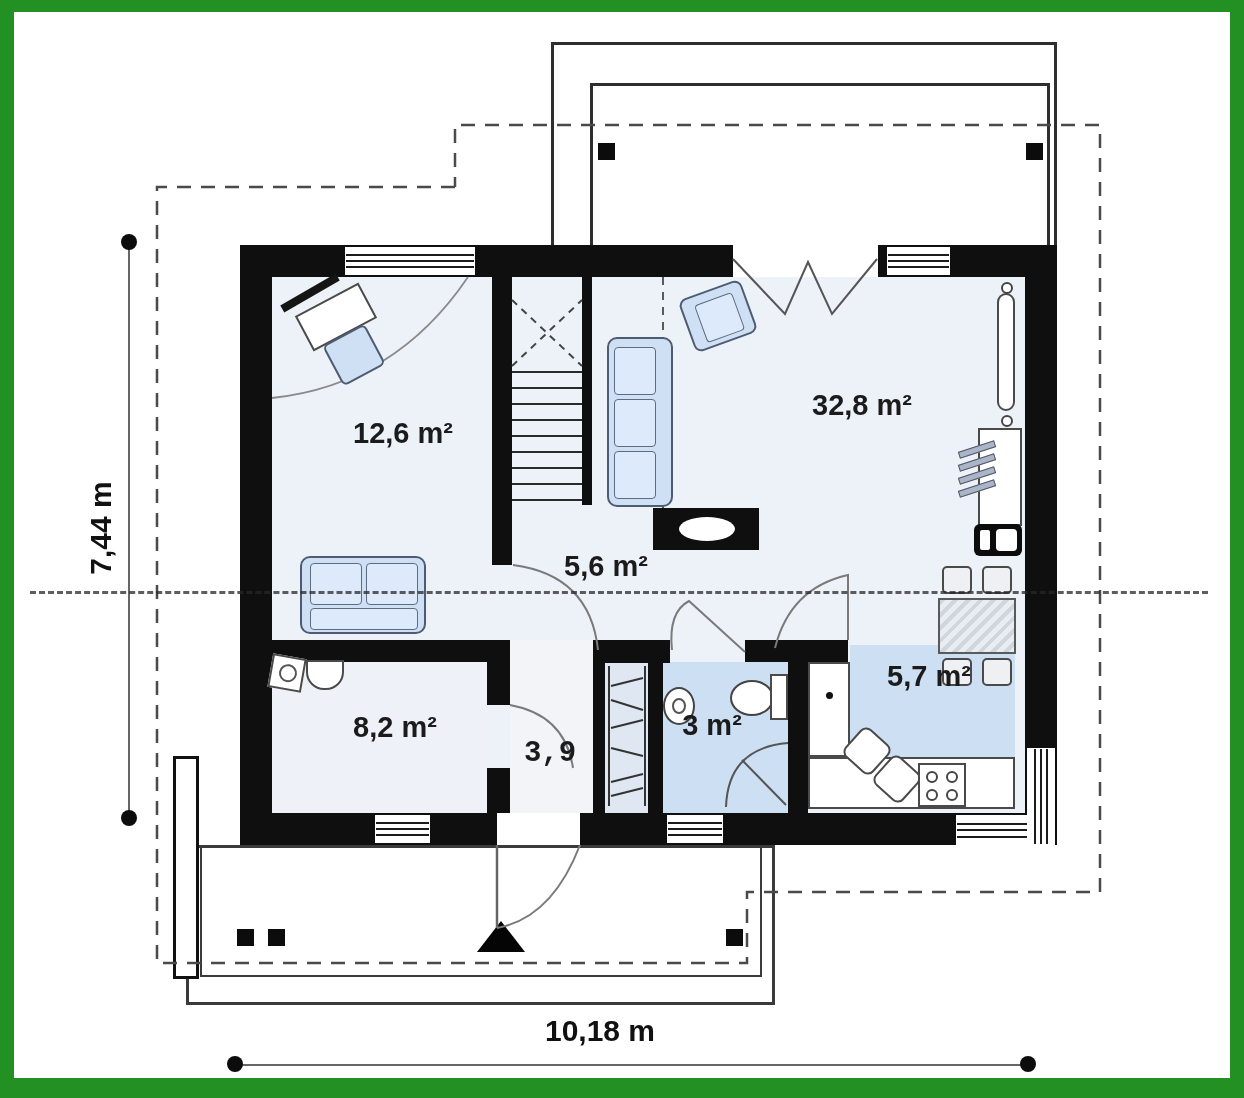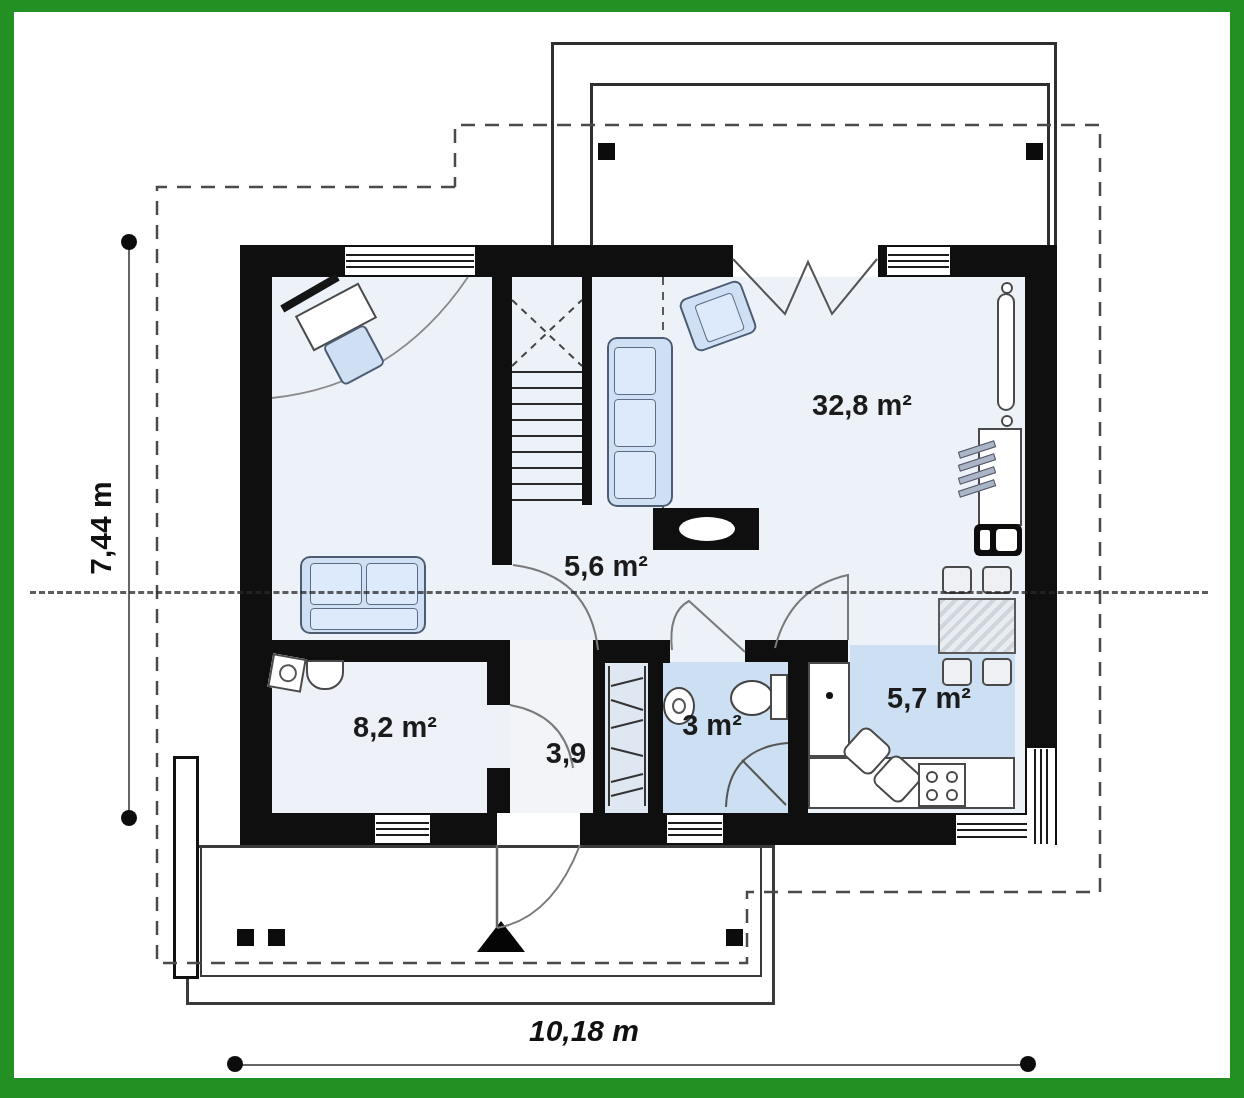--- a/index.html
+++ b/index.html
@@ -168,28 +168,29 @@
   <div class="abs" style="left:477px;top:921px;width:0;height:0;border-left:24px solid transparent;border-right:24px solid transparent;border-bottom:31px solid #050505;z-index:11;"></div>
 
   <div class="abs" style="left:128px;top:242px;width:2px;height:576px;background:#666;z-index:20;"></div>
   <div class="dot" style="left:121px;top:234px;width:16px;height:16px;z-index:20;"></div>
   <div class="dot" style="left:121px;top:810px;width:16px;height:16px;z-index:20;"></div>
   <div class="dimlbl" style="left:14px;top:508px;width:180px;height:40px;transform:rotate(-90deg);">7,44 m</div>
 
   <div class="abs" style="left:235px;top:1064px;width:793px;height:2px;background:#666;z-index:20;"></div>
   <div class="dot" style="left:227px;top:1056px;width:16px;height:16px;z-index:20;"></div>
   <div class="dot" style="left:1020px;top:1056px;width:16px;height:16px;z-index:20;"></div>
-  <div class="dimlbl" style="left:484px;top:1014px;width:200px;height:40px;font-style:italic;">10,18 m</div>
-
+  <div class="dimlbl" style="left:500px;top:1014px;width:200px;height:40px;">10,18 m</div>
+
+  <div class="lbl" style="left:313px;top:417px;width:180px;">12,6 m²</div>
   <div class="lbl" style="left:772px;top:389px;width:180px;">32,8 m²</div>
   <div class="lbl" style="left:516px;top:550px;width:180px;">5,6 m²</div>
   <div class="lbl" style="left:305px;top:711px;width:180px;">8,2 m²</div>
-  <div class="lbl" style="left:476px;top:737px;width:180px;">3,9</div>
+  <div class="lbl" style="left:460px;top:737px;width:180px;font-family:Liberation Mono, monospace;">3,9</div>
   <div class="lbl" style="left:622px;top:709px;width:180px;">3 m²</div>
-  <div class="lbl" style="left:839px;top:682px;width:180px;">5,7 m²</div>
+  <div class="lbl" style="left:839px;top:660px;width:180px;">5,7 m²</div>
 
   <div id="wmstrike"></div>
 
   <svg class="overlay" width="1244" height="1098" viewBox="0 0 1244 1098">
 
     <path d="M455,187 L157,187 L157,963 L747,963 L747,892 L1100,892 L1100,125 L455,125 L455,187" fill="none" stroke="#4a4a4a" stroke-width="2.5" stroke-dasharray="14 10"></path>
 
     <line x1="663" y1="277" x2="663" y2="508" stroke="#5a5a5a" stroke-width="2" stroke-dasharray="8 7"></line>
 
     <g stroke="#2a2a2a" stroke-width="2">

